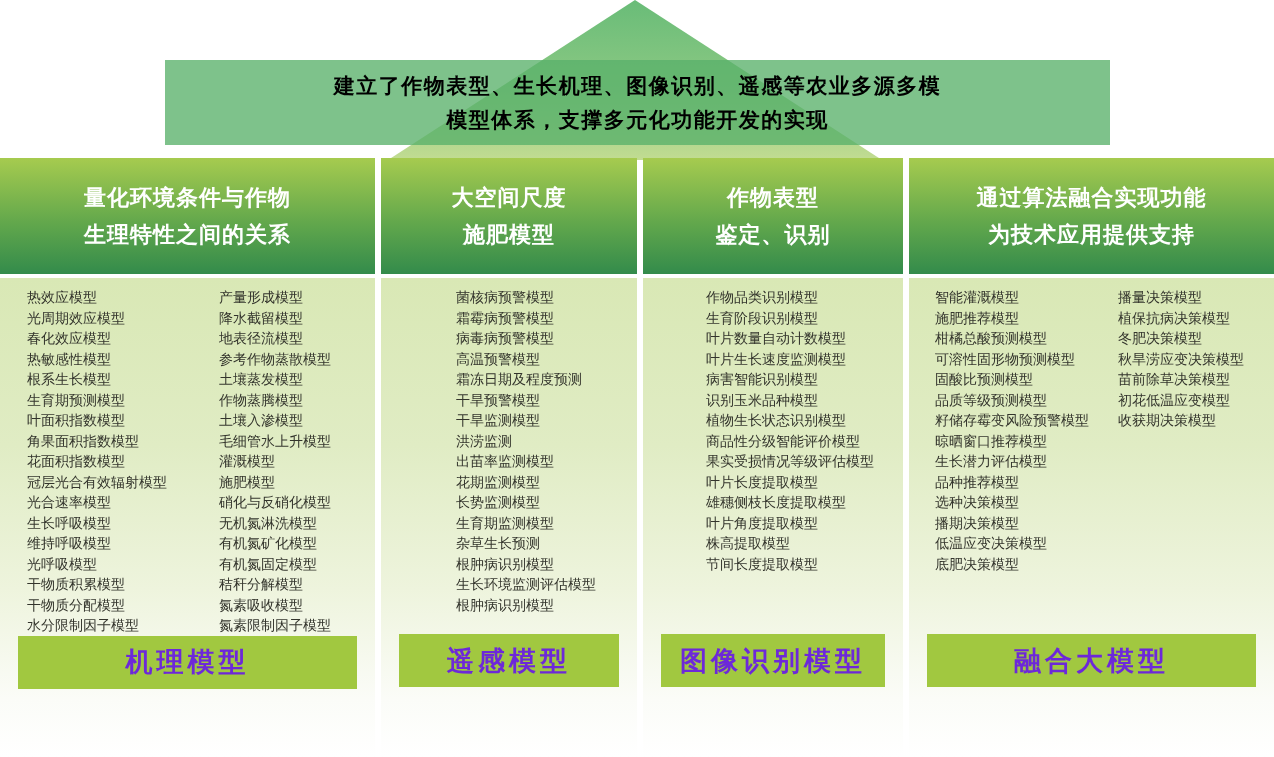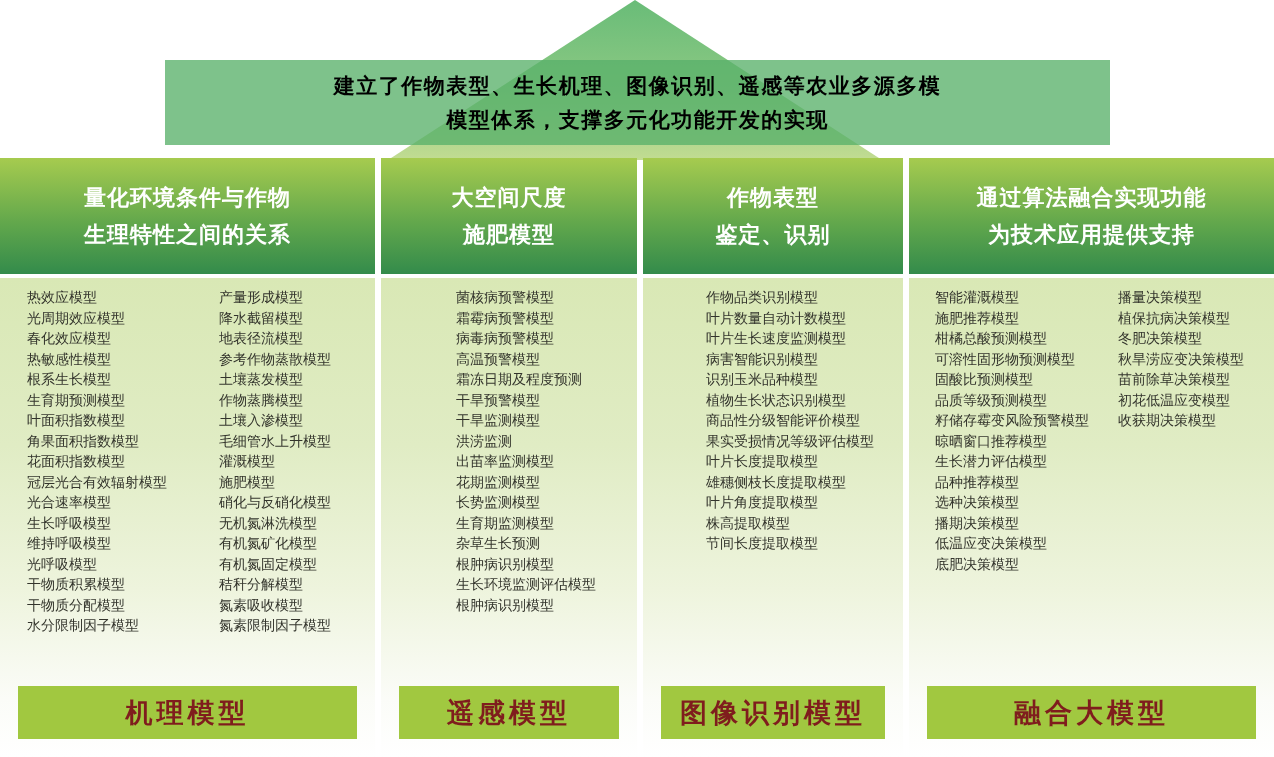--- a/index.html
+++ b/index.html
@@ -37,22 +37,22 @@
   .col-1 .sublist-a{width:180px;}
   .col-2 .lists{padding-left:75px;}
   .col-3 .lists{padding-left:63px;}
   .col-4 .lists{padding-left:26px;}
   .col-4 .sublist-a{width:183px;}
   .sublist-b{flex:1;}
   .model-item{
     font-size:14px;line-height:20.5px;color:#33342c;white-space:nowrap;
   }
   .footer-btn{
-    height:53px;flex:0 0 53px;margin:0 18px 18px 18px;
-    background:#a1c840;color:#7f1d1d;font-weight:bold;font-size:27px;letter-spacing:4px;
+    height:53px;flex:0 0 53px;margin:0 18px 70px 18px;
+    background:#a1c840;color:#6d28d9;font-weight:bold;font-size:27px;letter-spacing:4px;
     display:flex;align-items:center;justify-content:center;
   }
 </style>
 </head>
 <body>
 
 <div class="stage">
 
   <svg class="arrow-svg" width="1274" height="160" viewBox="0 0 1274 160">
     <defs>
@@ -154,20 +154,21 @@
 
     <div class="col col-3">
       <div class="col-header">
         <div>作物表型</div>
         <div>鉴定、识别</div>
       </div>
       <div class="col-body">
         <div class="lists">
           <div>
               <div class="model-item">作物品类识别模型</div>
+              <div class="model-item">生育阶段识别模型</div>
               <div class="model-item">叶片数量自动计数模型</div>
               <div class="model-item">叶片生长速度监测模型</div>
               <div class="model-item">病害智能识别模型</div>
               <div class="model-item">识别玉米品种模型</div>
               <div class="model-item">植物生长状态识别模型</div>
               <div class="model-item">商品性分级智能评价模型</div>
               <div class="model-item">果实受损情况等级评估模型</div>
               <div class="model-item">叶片长度提取模型</div>
               <div class="model-item">雄穗侧枝长度提取模型</div>
               <div class="model-item">叶片角度提取模型</div>

